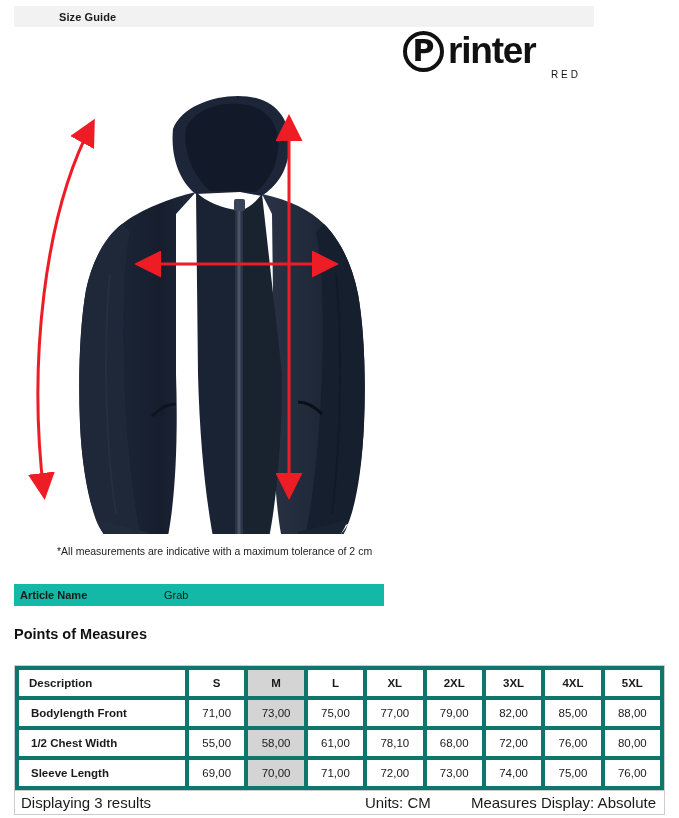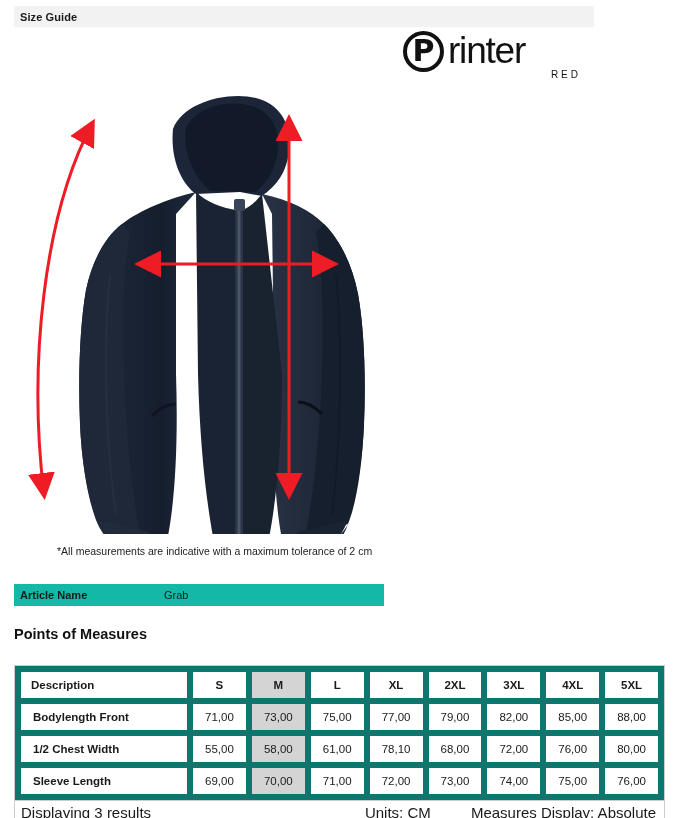--- a/index.html
+++ b/index.html
@@ -33,20 +33,21 @@
     display: flex;
     align-items: center;
     padding-left: 6px;
     box-sizing: border-box;
   }
   .header-bar .title {
     font-size: 11px;
     font-weight: bold;
     color: #1a1a1a;
     letter-spacing: 0.1px;
+    margin-left: 39px;
   }
 
   
   .brand {
     position: absolute;
     right: 96px;
     top: 30px;
     width: 180px;
     height: 58px;
   }
@@ -72,21 +73,21 @@
     height: 33px;
     font-size: 30px;
     font-weight: bold;
     line-height: 32px;
     text-align: center;
     color: #111111;
     font-family: "DejaVu Sans", sans-serif;
   }
   .brand-word {
     font-size: 37px;
-    font-weight: normal;
+    font-weight: bold;
     letter-spacing: -1.2px;
     color: #111111;
     line-height: 38px;
   }
   .brand-sub {
     text-align: right;
     font-size: 10px;
     letter-spacing: 3px;
     color: #111111;
     margin-top: -3px;
@@ -155,21 +156,21 @@
     border: 1px solid #cccccc;
     box-sizing: border-box;
     background: #ffffff;
   }
   table.pom {
     border-collapse: collapse;
     width: 100%;
     font-size: 11.5px;
   }
   table.pom th, table.pom td {
-    border: 6px solid #0f766e;
+    border: 4px solid #0f766e;
     height: 26px;
     text-align: center;
     font-weight: normal;
     color: #1a1a1a;
     padding: 0 4px;
   }
   table.pom thead th {
     font-weight: bold;
     background: #ffffff;
   }

